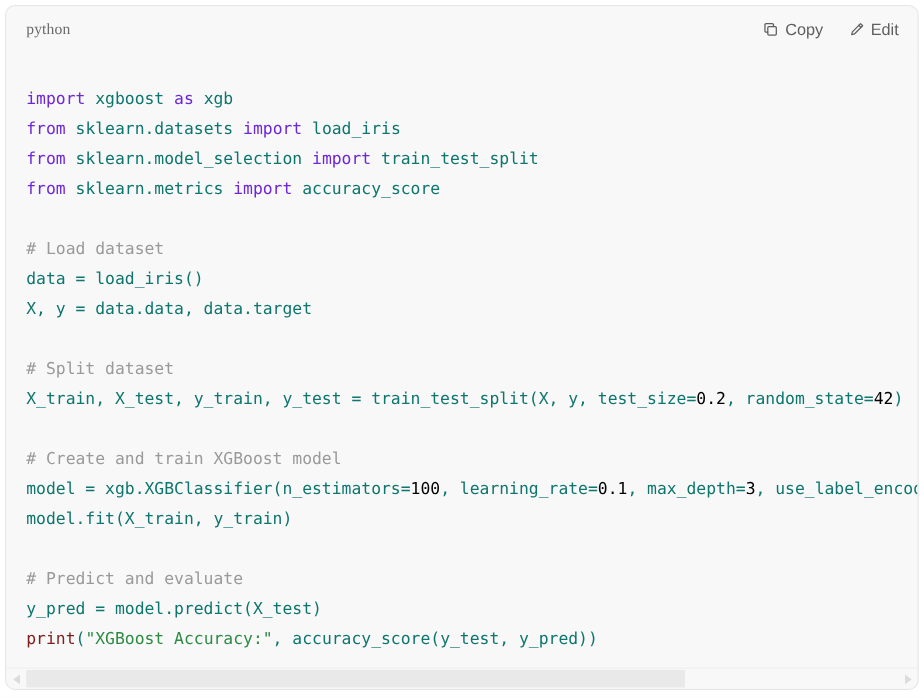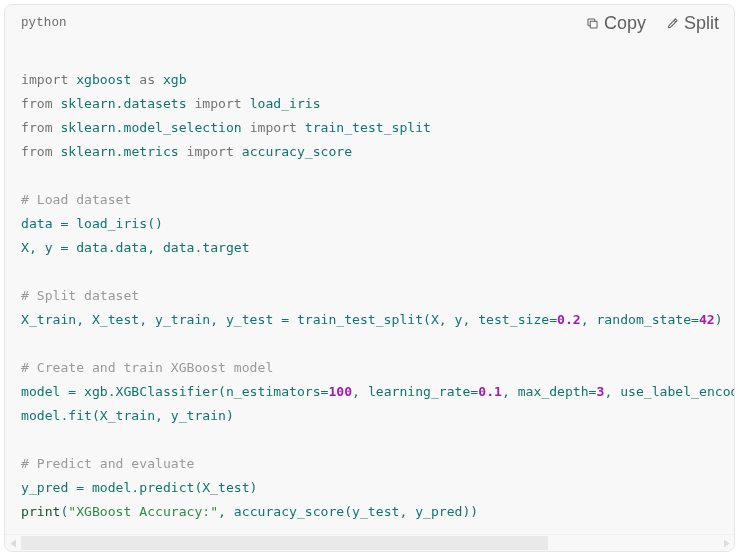--- a/index.html
+++ b/index.html
@@ -33,36 +33,36 @@
   #card-header {
     height: 36px;
     flex: 0 0 36px;
     display: flex;
     align-items: center;
     padding: 0 14px 0 16px;
     box-sizing: border-box;
     background: #f8f8f8;
   }
   #lang-label {
-    font-family: Liberation Mono, monospace;
+    font-family: Liberation Serif, serif;
     font-size: 12.5px;
     color: #6b6b6b;
     letter-spacing: 0.1px;
   }
   #header-actions {
     margin-left: auto;
     display: flex;
     align-items: center;
     gap: 18px;
   }
   .hdr-btn {
     display: flex;
     align-items: center;
     gap: 5px;
-    font-size: 18px;
+    font-size: 13px;
     color: #5f5f5f;
     cursor: pointer;
     background: none;
     border: none;
     padding: 2px 1px;
     font-family: "Liberation Sans", sans-serif;
     line-height: 1;
   }
   .hdr-btn svg { display: block; }
 
@@ -82,25 +82,25 @@
     white-space: pre;
     font-family: "DejaVu Sans Mono", "Liberation Mono", monospace;
     font-size: 13.1px;
     line-height: 24px;
     color: #3a3a3a;
     letter-spacing: 0px;
   }
   .ln { display: block; height: 24px; }
   .ln.blank { color: transparent; }
 
-  .tok-kw   { color: #737373; }
+  .tok-kw   { color: #6d28d9; }
   .tok-com  { color: #9a9a9a; }
-  .tok-num  { color: #a21caf; font-weight: bold; }
+  .tok-num  { color: #000000; }
   .tok-str  { color: #2e8b46; }
-  .tok-fn   { color: #14532d; }
+  .tok-fn   { color: #7f1d1d; }
   .tok-pl   { color: #0f766e; }
 
   
   #hscroll {
     flex: 0 0 17px;
     height: 17px;
     background: #f8f8f8;
     border-top: 1px solid #f0f0f0;
     display: flex;
     align-items: center;
@@ -152,21 +152,21 @@
         <span>Copy</span>
       </button>
 
       <button class="hdr-btn">
         <span>
           <svg width="13" height="13" viewBox="0 0 16 16" fill="none" stroke="#5f5f5f" stroke-width="1.25" stroke-linecap="round" stroke-linejoin="round">
             <path d="M11.6 2.3 L13.7 4.4 L5.6 12.5 L2.9 13.2 L3.6 10.5 Z"></path>
             <path d="M9.9 4.0 L12.0 6.1"></path>
           </svg>
         </span>
-        <span>Split</span>
+        <span>Edit</span>
       </button>
 
     </div>
   </div>
 
   <div id="code-scroll">
     <pre id="code-block"><span class="ln"><span class="tok-kw">import</span><span class="tok-pl"> xgboost </span><span class="tok-kw">as</span><span class="tok-pl"> xgb</span></span><span class="ln"><span class="tok-kw">from</span><span class="tok-pl"> sklearn.datasets </span><span class="tok-kw">import</span><span class="tok-pl"> load_iris</span></span><span class="ln"><span class="tok-kw">from</span><span class="tok-pl"> sklearn.model_selection </span><span class="tok-kw">import</span><span class="tok-pl"> train_test_split</span></span><span class="ln"><span class="tok-kw">from</span><span class="tok-pl"> sklearn.metrics </span><span class="tok-kw">import</span><span class="tok-pl"> accuracy_score</span></span><span class="ln blank">&nbsp;</span><span class="ln"><span class="tok-com"># Load dataset</span></span><span class="ln"><span class="tok-pl">data = load_iris()</span></span><span class="ln"><span class="tok-pl">X, y = data.data, data.target</span></span><span class="ln blank">&nbsp;</span><span class="ln"><span class="tok-com"># Split dataset</span></span><span class="ln"><span class="tok-pl">X_train, X_test, y_train, y_test = train_test_split(X, y, test_size=</span><span class="tok-num">0.2</span><span class="tok-pl">, random_state=</span><span class="tok-num">42</span><span class="tok-pl">)</span></span><span class="ln blank">&nbsp;</span><span class="ln"><span class="tok-com"># Create and train XGBoost model</span></span><span class="ln"><span class="tok-pl">model = xgb.XGBClassifier(n_estimators=</span><span class="tok-num">100</span><span class="tok-pl">, learning_rate=</span><span class="tok-num">0.1</span><span class="tok-pl">, max_depth=</span><span class="tok-num">3</span><span class="tok-pl">, use_label_encoder=</span></span><span class="ln"><span class="tok-pl">model.fit(X_train, y_train)</span></span><span class="ln blank">&nbsp;</span><span class="ln"><span class="tok-com"># Predict and evaluate</span></span><span class="ln"><span class="tok-pl">y_pred = model.predict(X_test)</span></span><span class="ln"><span class="tok-fn">print</span><span class="tok-pl">(</span><span class="tok-str">"XGBoost Accuracy:"</span><span class="tok-pl">, accuracy_score(y_test, y_pred))</span></span></pre>
   </div>
 
   <div id="hscroll">

